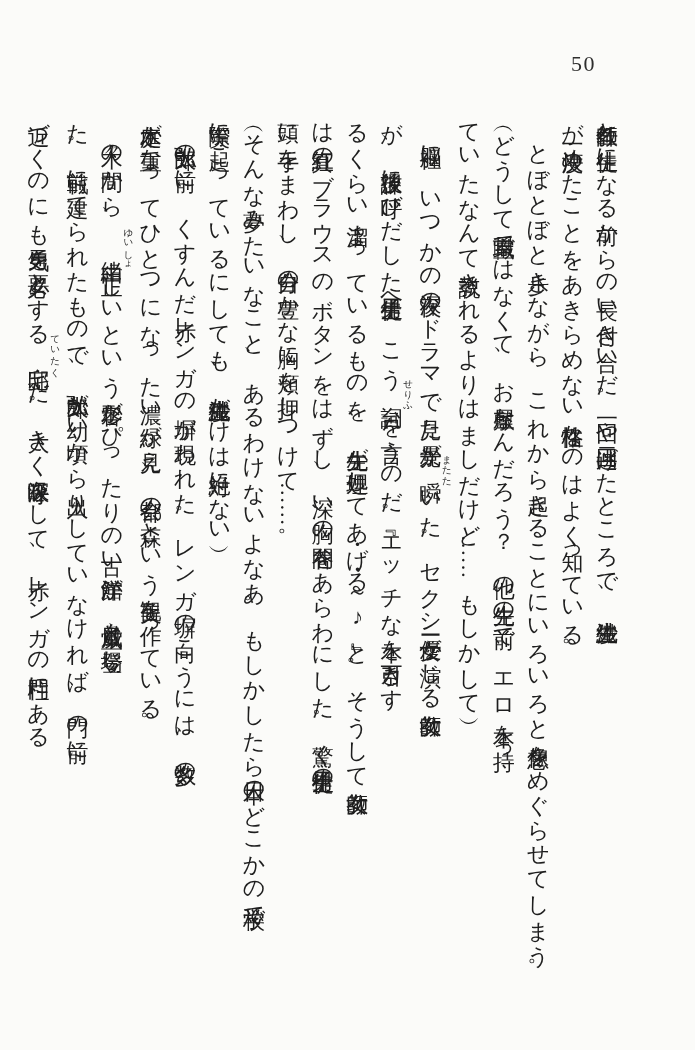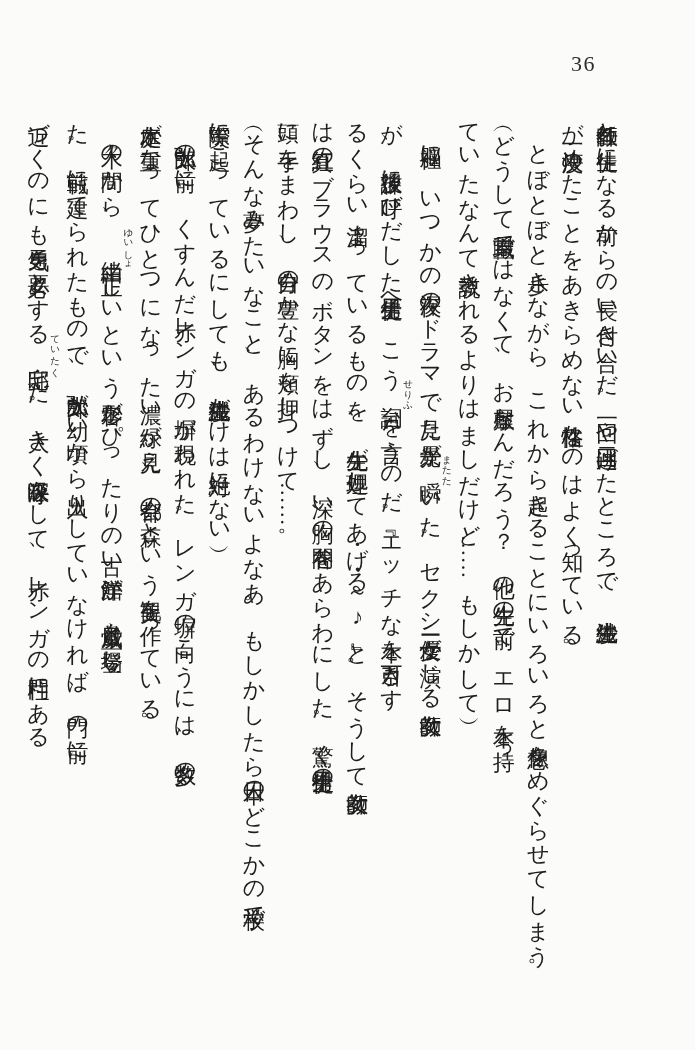--- a/index.html
+++ b/index.html
@@ -44,21 +44,21 @@
   ruby { ruby-align: center; }
   rt {
     font-size: 9.5px;
     letter-spacing: 0;
     color: #2a2a2a;
   }
 </style>
 </head>
 <body>
 
-<div class="page-number">36</div>
+<div class="page-number">50</div>
 
 <div class="page-text">
     <div class="tcol">任教師と生徒になる前からの長い付き合いだ。一回や二回逃げたところで、沙織先生</div>
     <div class="tcol">が一度決めたことをあきらめない性格なのはよく知っている。</div>
     <div class="tcol ind-1">とぼとぼと歩きながら、これから起きることにいろいろと想像をめぐらせてしまう。</div>
     <div class="tcol ind-05">（どうして職員室ではなくて、お屋敷なんだろう？　他の先生の前で、エロ本を持っ</div>
     <div class="tcol">ていたなんて説教されるよりはましだけど……もしかして）</div>
     <div class="tcol ind-1">脳裡に、いつかの深夜のドラマで見た光景が<ruby>瞬<rt>またた</rt></ruby>いた。セクシー女優が演じる女教師</div>
     <div class="tcol">が、放課後に呼びだした男子生徒へ、こう<ruby>台詞<rt>せりふ</rt></ruby>を言うのだ。『エッチな本を万引きす</div>
     <div class="tcol">るくらい溜まっているものを、先生が処理してあ・げ・る～♪』と。そうして女教師</div>

